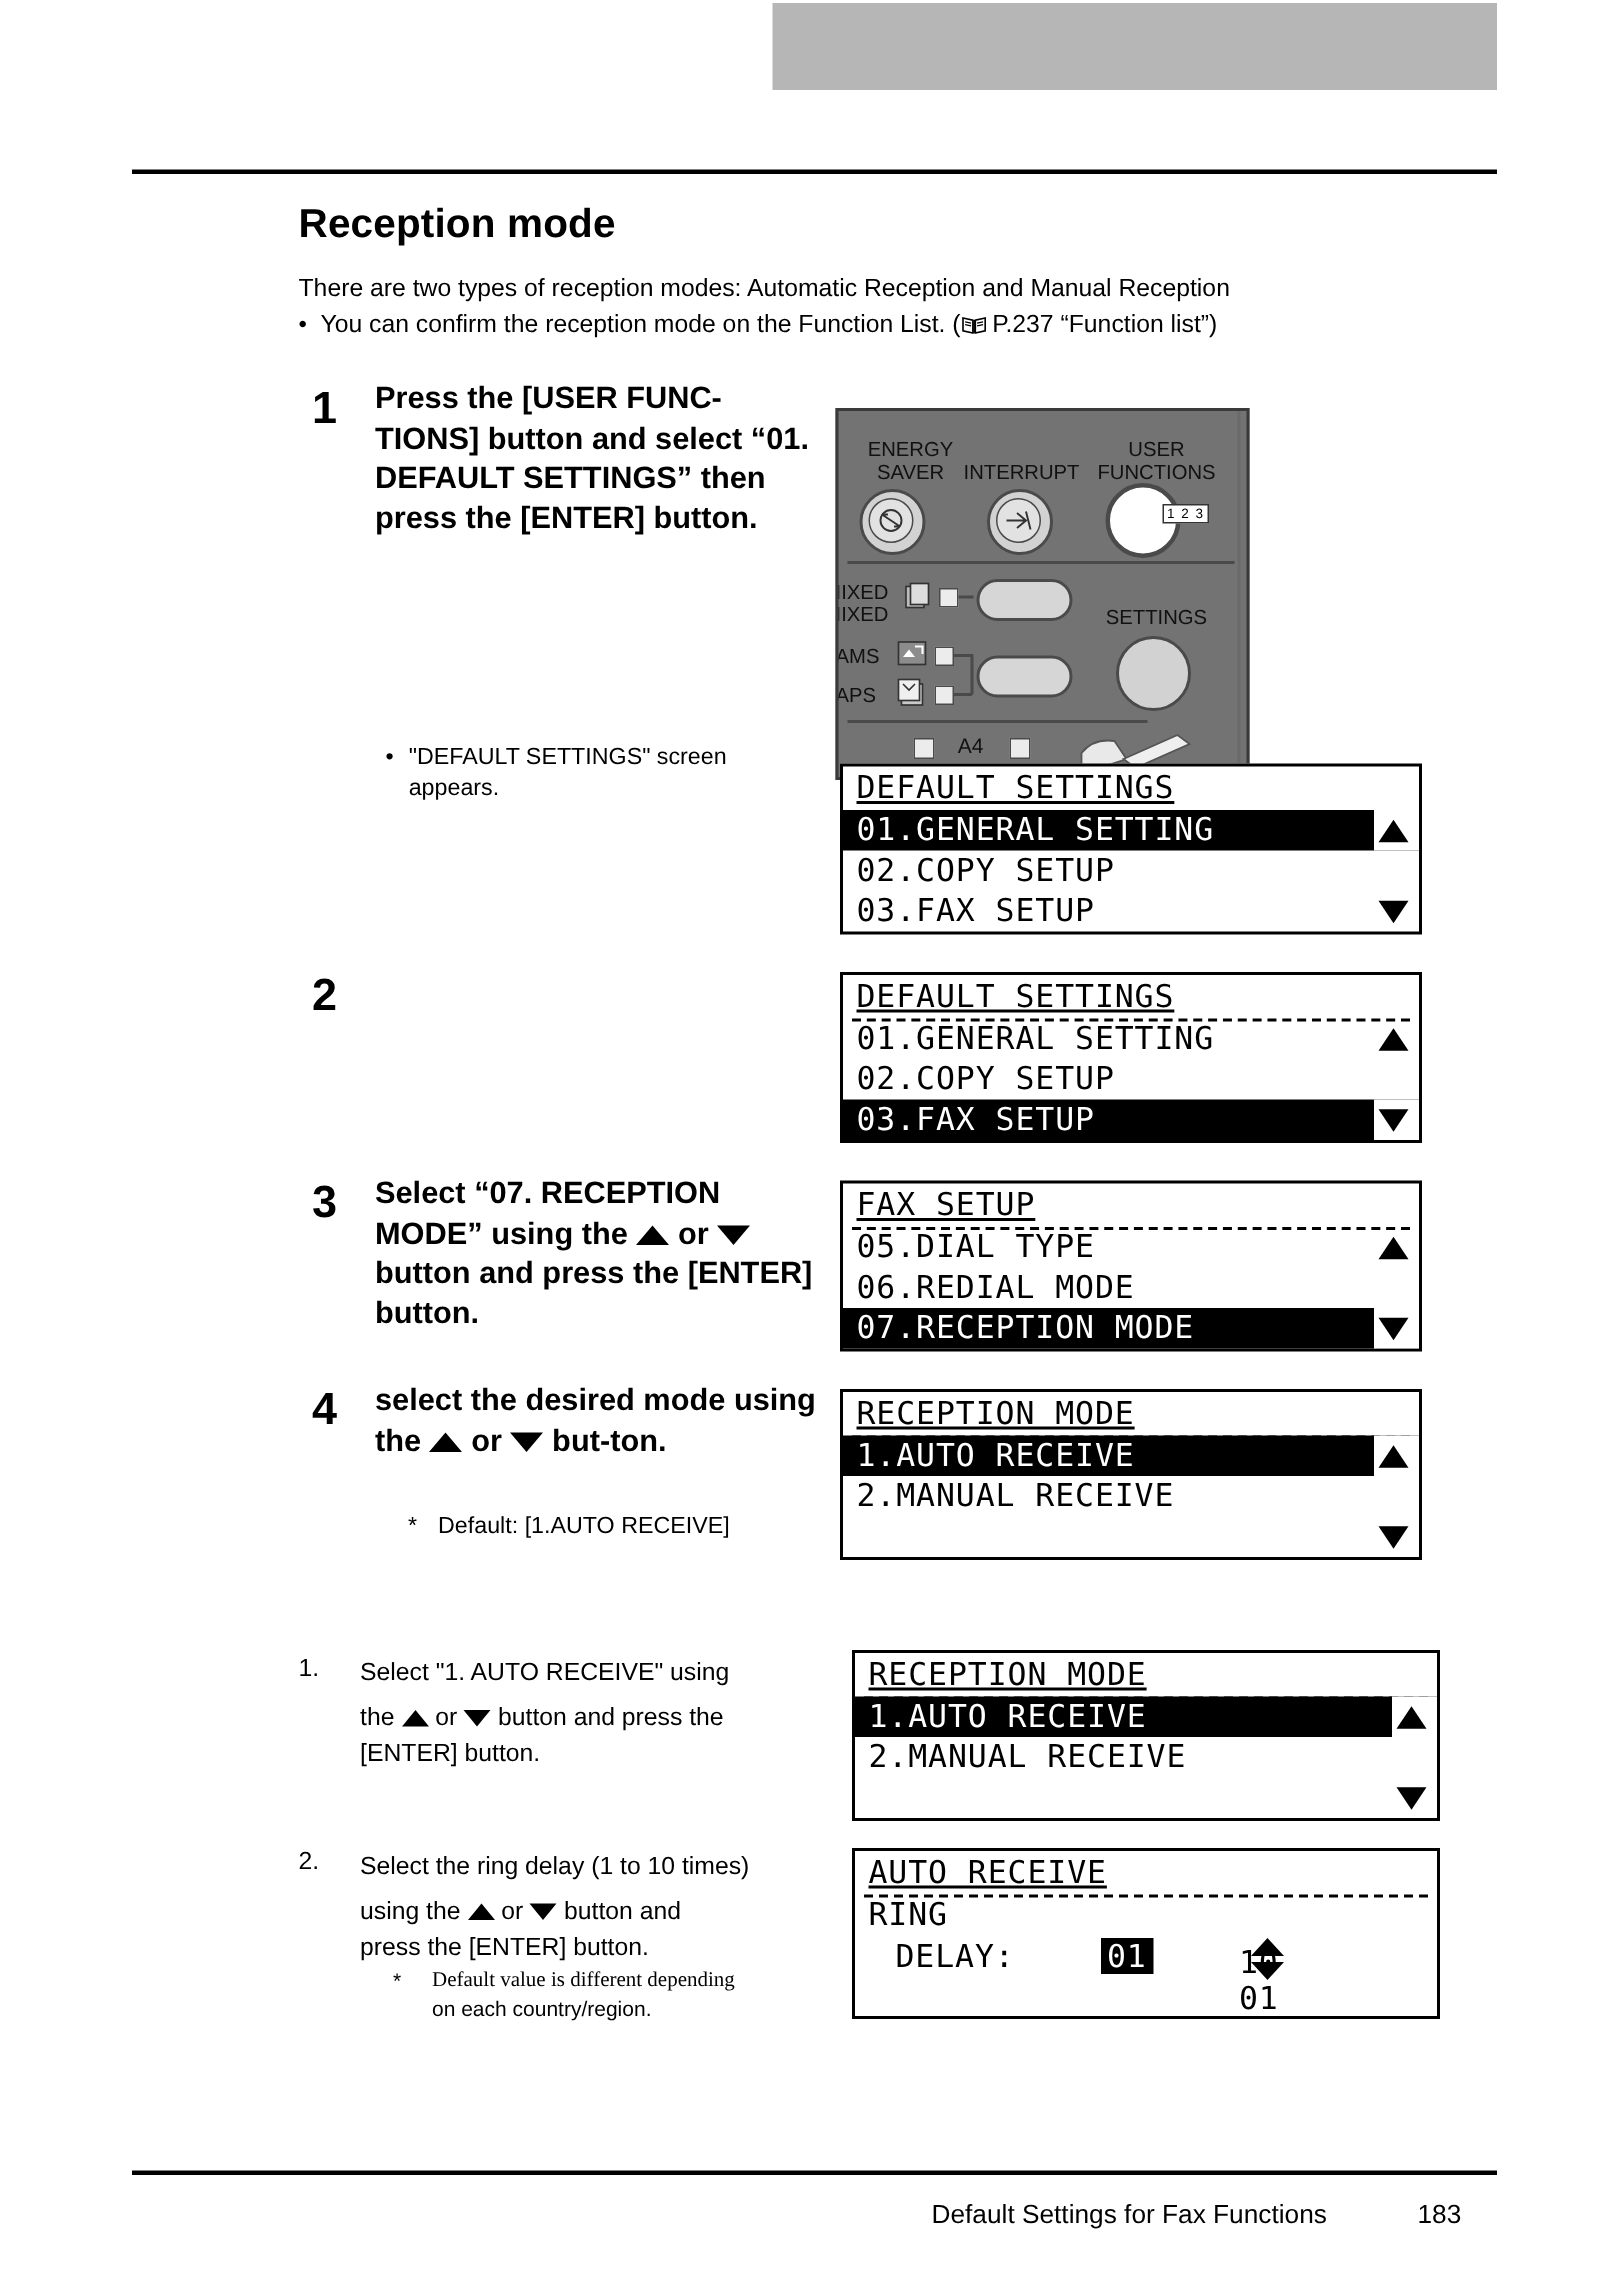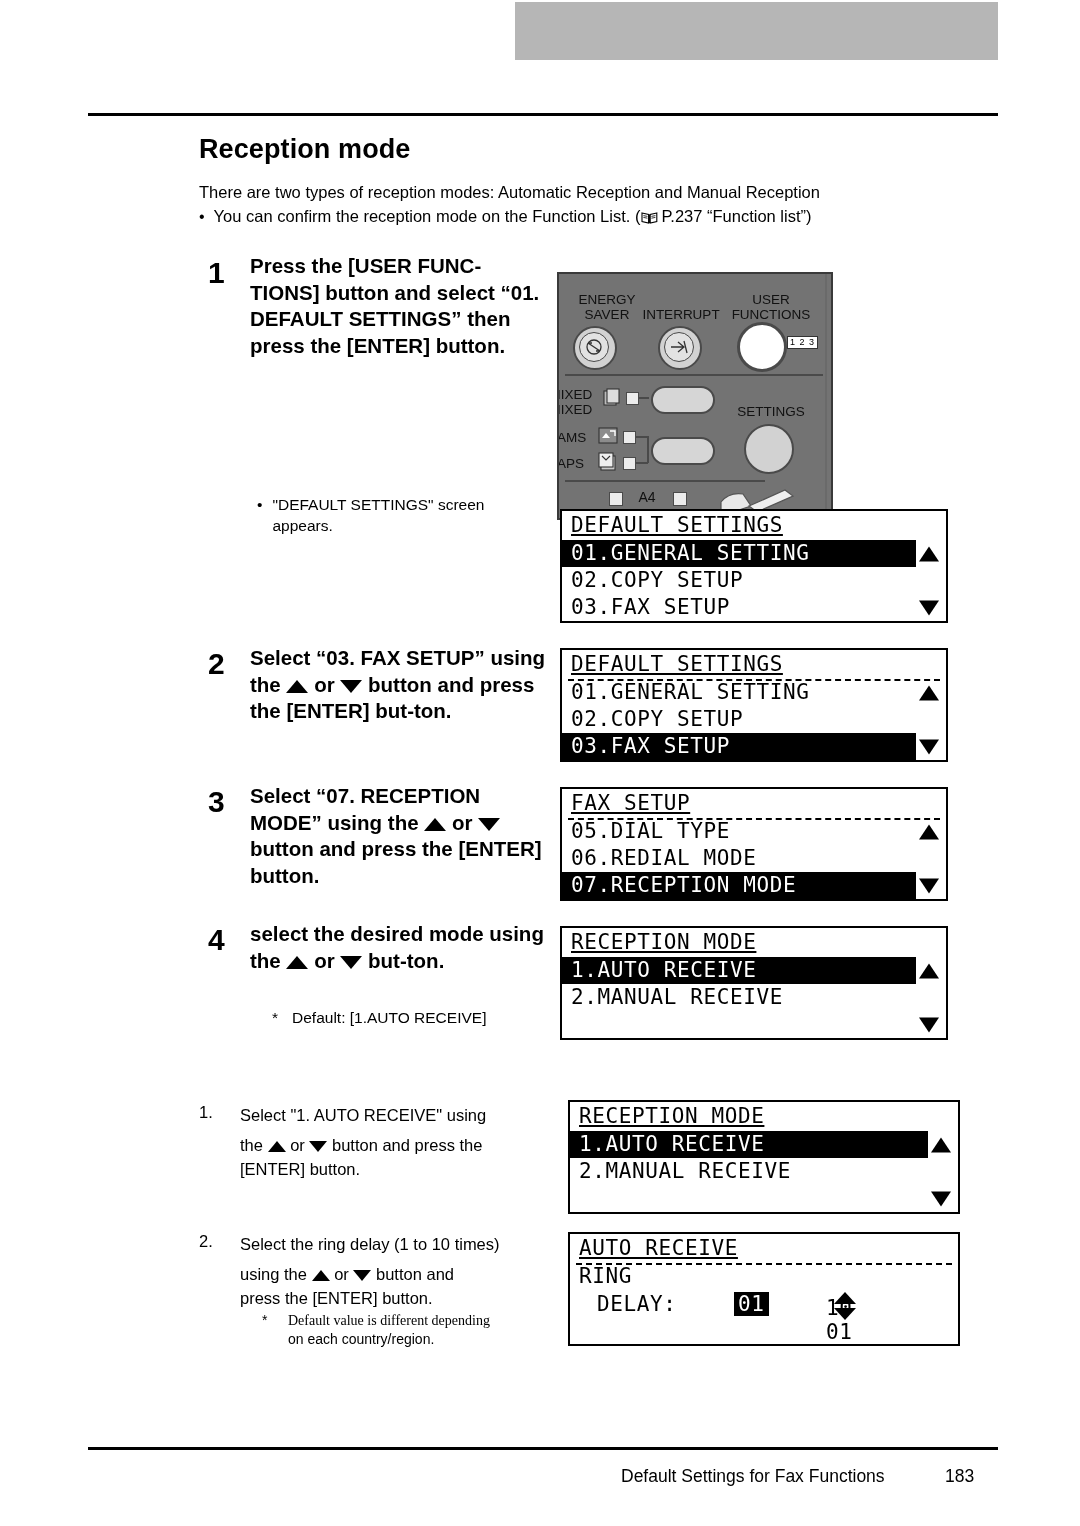--- a/index.html
+++ b/index.html
@@ -130,21 +130,21 @@
 
     <div class="pnl-knob" style="left:99px;top:52px;width:40px;height:40px;"></div>
     <div class="pnl-knob inner" style="left:105px;top:58px;width:28px;height:28px;">
       <svg width="28" height="28" viewBox="0 0 28 28">
           <path d="M6 14 L19 14 M13 9 L19 14 L13 19" stroke="#333" stroke-width="1.3" fill="none"></path>
           <path d="M19 8 L22 20" stroke="#333" stroke-width="1.3" fill="none"></path>
         </svg>
     </div>
 
     <div class="pnl-knob" style="left:178px;top:48px;width:44px;height:44px;background:#fff;border-width:3px;"></div>
-    <div class="pnl-123" style="left:228px;top:62px;">1 2 3</div>
+    <div class="pnl-123" style="left:216px;top:62px;">1 2 3</div>
 
     <div class="pnl-divider" style="left:6px;top:100px;width:258px;"></div>
     <div class="pnl-vline" style="left:266px;top:0px;height:248px;"></div>
     <div class="pnl-vline" style="left:296px;top:14px;height:234px;"></div>
 
     <div class="pnl-lbl" style="left:-2px;top:113px;width:52px;text-align:left;">IIXED</div>
     <div class="pnl-lbl" style="left:-2px;top:128px;width:52px;text-align:left;">IIXED</div>
     <div style="position:absolute;left:42px;top:113px;">
       <svg width="22" height="22" viewBox="0 0 22 22">
           <rect x="3" y="4" width="12" height="14" fill="#bbb" stroke="#333" stroke-width="1.1"></rect>
@@ -217,27 +217,20 @@
     <div class="row">
       <span>02.COPY SETUP</span>
     </div>
     <div class="row">
       <span>03.FAX SETUP</span>
       <span class="arrow dn"></span>
     </div>
   </div>
 
   <div class="step-num" style="left:208px;top:649px;">2</div>
-  <div class="step-body" style="left:250px;top:645px;width:308px;">
-    <span>Select “03. FAX SETUP” using the</span>
-    <span class="tri tri-up"></span>
-    <span>or</span>
-    <span class="tri tri-dn"></span>
-    <span>button and press the [ENTER] but-ton.</span>
-  </div>
 
   <div class="lcd" style="left:560px;top:648px;width:388px;height:114px;">
     <div class="t-row">DEFAULT SETTINGS</div>
     <div class="sep" style="top:29px;"></div>
     <div class="row">
       <span>01.GENERAL SETTING</span>
       <span class="arrow up"></span>
     </div>
     <div class="row">
       <span>02.COPY SETUP</span>

